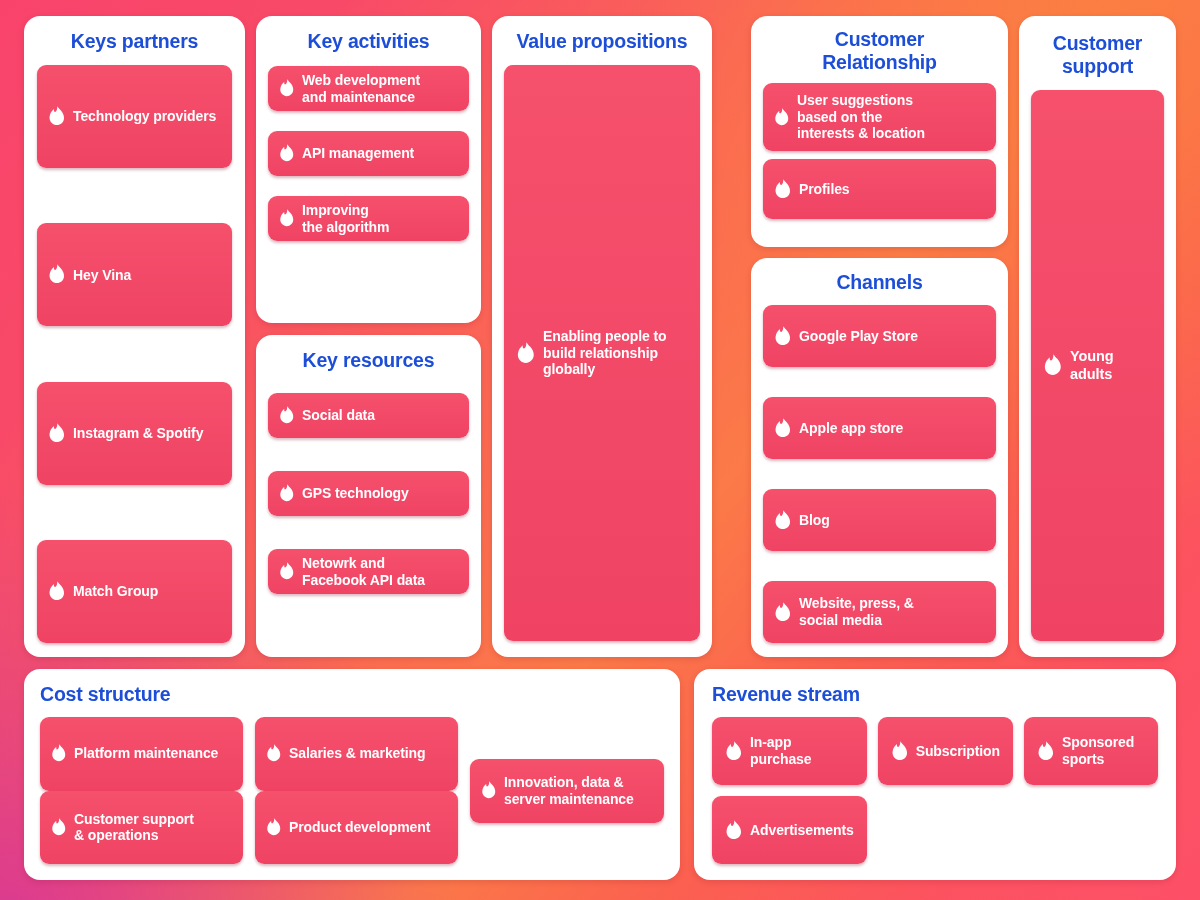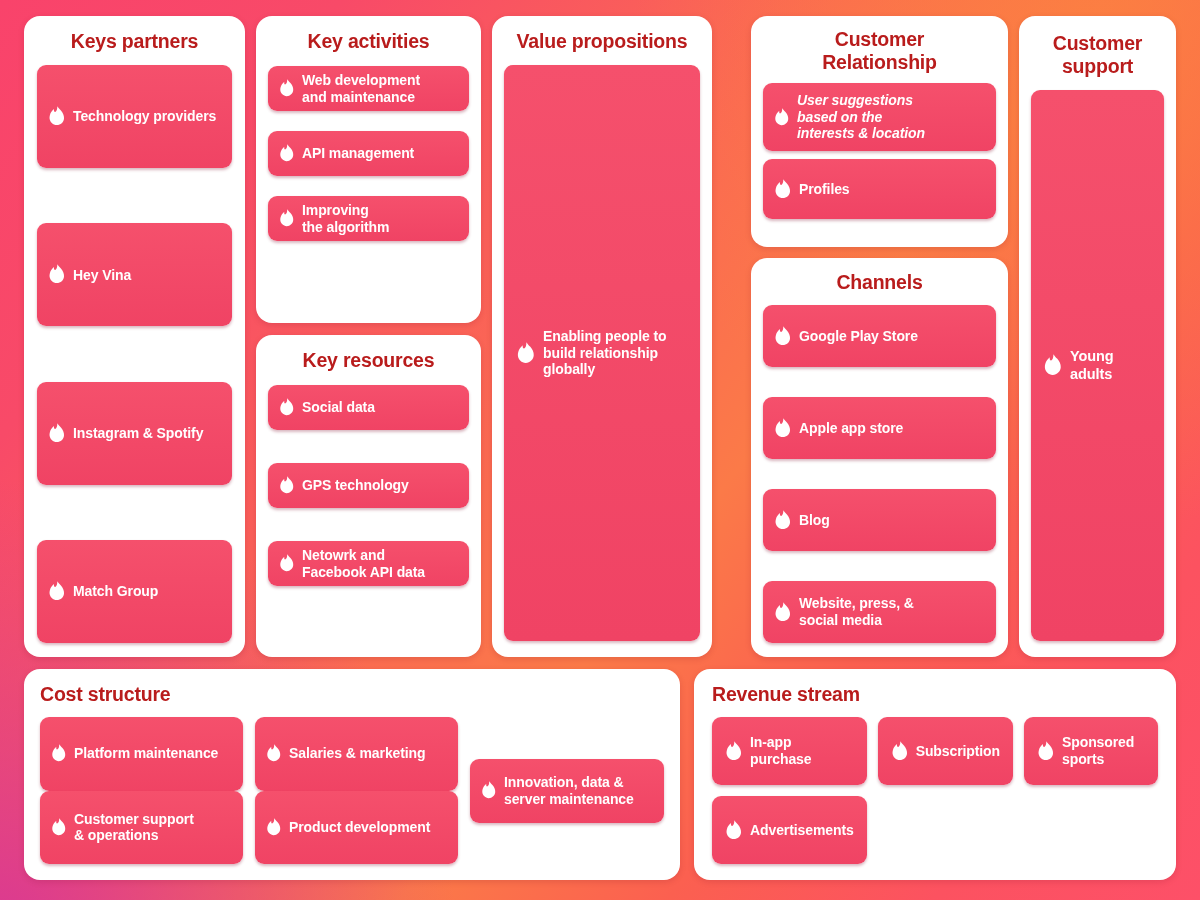--- a/index.html
+++ b/index.html
@@ -49,21 +49,21 @@
   
   .panel {
     background: #ffffff;
     border-radius: 16px;
     box-shadow: 0 2px 6px rgba(120,10,40,0.16);
     display: flex;
     flex-direction: column;
   }
 
   .panel-title {
-    color: #b91c1c;
+    color: #1d4ed8;
     font-weight: bold;
     font-size: 19.5px;
     letter-spacing: -0.2px;
     line-height: 1.18;
   }
 
   .title-center { text-align: center; }
   .title-left   { text-align: left; }
 
   
@@ -110,21 +110,21 @@
     flex: 1;
     display: flex;
     flex-direction: column;
     justify-content: space-between;
   }
   #keys-partners-list .card { height: 103px; }
 
   
   #col-mid { width: 225px; display: flex; flex-direction: column; gap: 12px; }
   #panel-key-activities { height: 307px; padding: 14px 12px; }
-  #panel-key-resources  { flex: 1; padding: 14px 12px; }
+  #panel-key-resources  { flex: 1; padding: 14px 12px; gap: 8px; }
   .mid-list {
     margin-top: 13px;
     flex: 1;
     display: flex;
     flex-direction: column;
   }
   #key-activities-list .card { height: 45px; }
   #key-activities-list { gap: 20px; }
   #key-resources-list .card { height: 45px; }
   #key-resources-list { gap: 33px; }
@@ -135,21 +135,21 @@
     margin-top: 12px;
     flex: 1;
     align-items: center;
     padding: 10px 12px;
   }
 
   
   #col-right { width: 257px; display: flex; flex-direction: column; gap: 11px; margin-left: 28px; }
   #panel-customer-relationship { height: 231px; padding: 12px 12px 14px 12px; }
   #cr-list { margin-top: 9px; flex: 1; display: flex; flex-direction: column; gap: 8px; }
-  #cr-list .card:nth-child(1) { height: 68px; font-style: italic; }
+  #cr-list .card:nth-child(1) { height: 68px; }
   #cr-list .card:nth-child(2) { height: 60px; }
 
   #panel-channels { flex: 1; padding: 13px 12px 14px 12px; }
   #channels-list {
     margin-top: 11px;
     flex: 1;
     display: flex;
     flex-direction: column;
     justify-content: space-between;
   }

